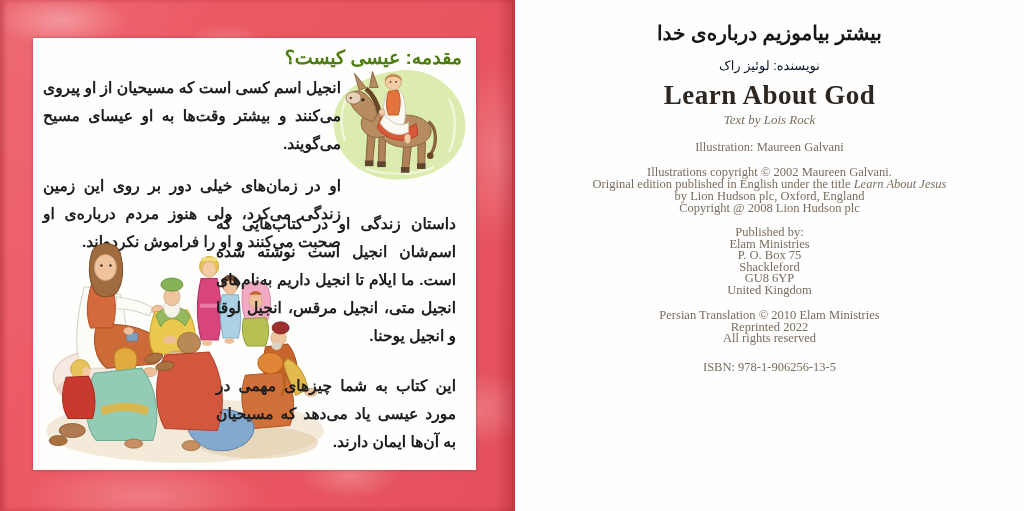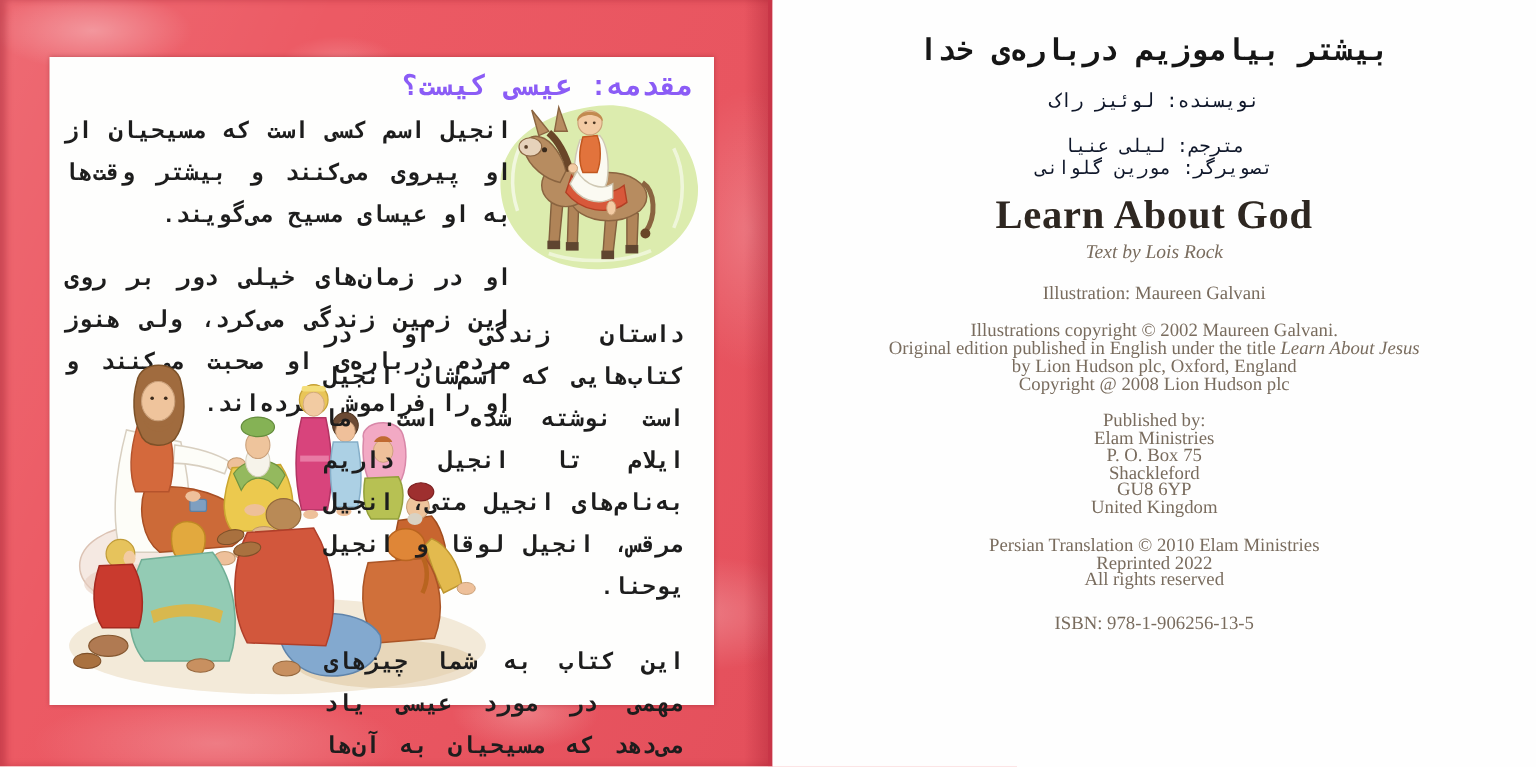--- a/index.html
+++ b/index.html
@@ -19,22 +19,22 @@
       radial-gradient(ellipse 240px 170px at 50% 50%, rgba(205,35,58,.10), rgba(205,35,58,0) 75%),
       linear-gradient(115deg, rgba(255,255,255,.10) 0%, rgba(255,255,255,0) 30%, rgba(185,25,48,.08) 70%, rgba(185,25,48,.16) 100%);
     box-shadow:inset 4px 0 5px rgba(140,18,35,.35);}
   .left-page::after{content:"";position:absolute;right:0;top:0;width:16px;height:100%;
     background:linear-gradient(to right, rgba(150,18,38,0), rgba(150,18,38,.30));
     border-right:3px solid #c83547;}
 
   
   .story-box{position:absolute;left:33px;top:38px;width:443px;height:432px;background:#fefefd;
     box-shadow:0 0 3px rgba(90,10,20,.35);direction:rtl;}
-  .fa{font-family:Liberation Mono, monospace;}
-  .intro-heading{position:absolute;top:8px;right:14px;font-size:19px;font-weight:bold;color:#8b5cf6;}
+  .fa{font-family:Liberation Sans, sans-serif;}
+  .intro-heading{position:absolute;top:8px;right:14px;font-size:19px;font-weight:bold;color:#4d7c0f;}
   .upper-text{position:absolute;top:36px;left:10px;width:298px;}
   .lower-text{position:absolute;top:172px;right:20px;width:240px;}
   .story-par{font-size:15.5px;font-weight:bold;color:#1d1d1d;line-height:28px;
     text-align:justify;margin:0 0 14px 0;}
   .donkey-fig{position:absolute;top:26px;right:6px;width:142px;height:120px;}
   .group-fig{position:absolute;left:3px;top:188px;width:302px;height:242px;}
 
   
   .right-page{position:absolute;left:515px;top:0;width:509px;height:511px;background:#fefefe;}
   .rp-col{position:absolute;left:0;top:0;width:100%;text-align:center;padding-top:21px;}
@@ -205,24 +205,20 @@
       </div>
     </div>
   </div>
 
   <div class="right-page">
     <div class="rp-col">
 
       <div class="fa fa-title">بیشتر بیاموزیم درباره‌ی خدا</div>
       <div class="fa fa-grey fa-author">نویسنده: لوئیز راک</div>
 
-      <div class="fa fa-grey fa-credits">
-        <div>مترجم: لیلی عنیا</div>
-        <div>تصویرگر: مورین گلوانی</div>
-      </div>
 
 
       <div class="en en-title">Learn About God</div>
       <div class="en en-byline">Text by Lois Rock</div>
 
       <div class="en blk">
         <div>Illustration: Maureen Galvani</div>
       </div>
 
       <div class="en blk-copy">

